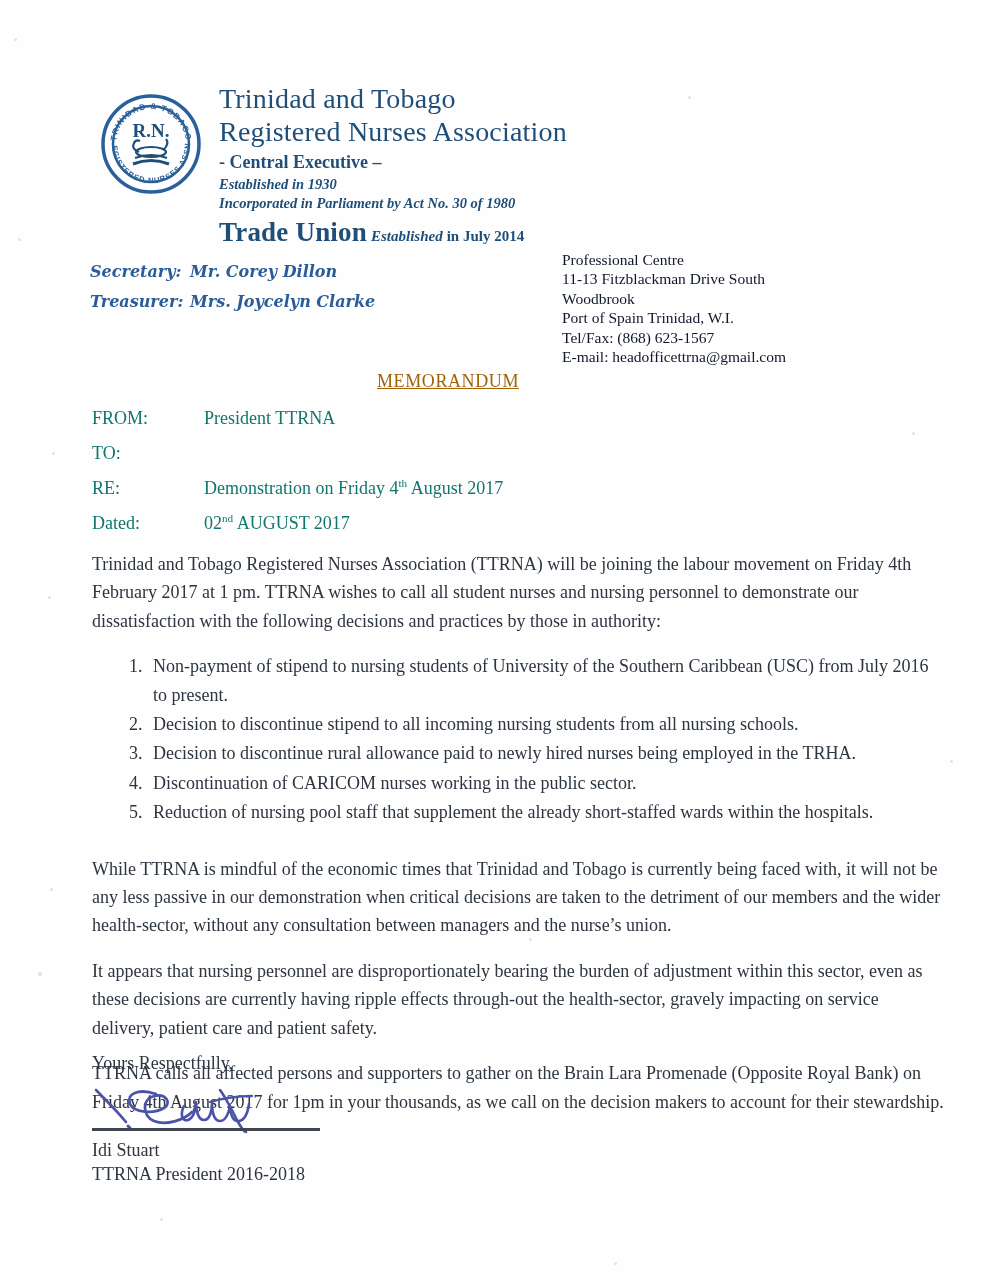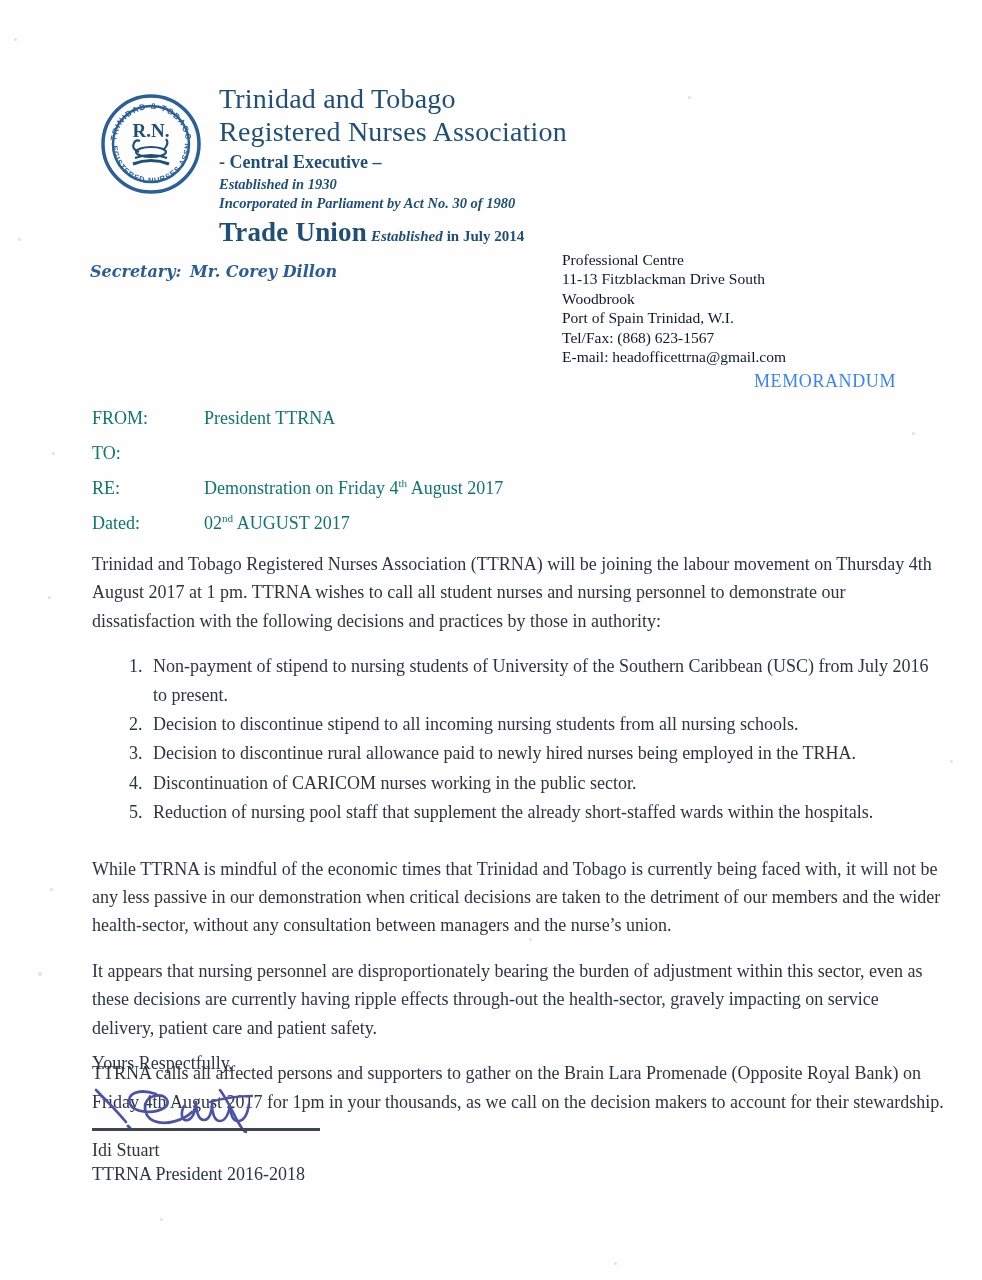--- a/index.html
+++ b/index.html
@@ -125,24 +125,25 @@
     color: #0f172a;
   }
   #address div { white-space: nowrap; }
 
   
   #memo-title {
     position: absolute;
     left: 0;
     top: 371px;
     width: 896px;
-    text-align: right;
+    text-align: center;
     font-size: 18px;
     letter-spacing: .6px;
-    color: #3b82f6;
+    color: #a16207;
+    text-decoration: underline;
   }
 
   
   #memo-fields {
     position: absolute;
     left: 92px;
     top: 408px;
     width: 800px;
   }
   .memo-row {
@@ -284,20 +285,24 @@
         <span class="tu-small">in July 2014</span>
       </div>
     </div>
   </div>
 
   <div id="officers">
     <div class="officer-row">
       <span class="officer-role">Secretary:</span>
       <span class="officer-name">Mr.  Corey Dillon</span>
     </div>
+    <div class="officer-row">
+      <span class="officer-role">Treasurer:</span>
+      <span class="officer-name">Mrs.  Joycelyn Clarke</span>
+    </div>
   </div>
 
   <div id="address">
     <div>Professional Centre</div>
     <div>11-13 Fitzblackman Drive South</div>
     <div>Woodbrook</div>
     <div>Port of Spain Trinidad, W.I.</div>
     <div>Tel/Fax: (868) 623-1567</div>
     <div>E-mail: headofficettrna@gmail.com</div>
   </div>
@@ -316,21 +321,21 @@
       <span class="memo-label">RE:</span>
       <span class="memo-value"><span>Demonstration on Friday 4</span><sup>th</sup><span> August 2017</span></span>
     </div>
     <div class="memo-row">
       <span class="memo-label">Dated:</span>
       <span class="memo-value"><span>02</span><sup>nd</sup><span> AUGUST 2017</span></span>
     </div>
   </div>
 
   <div id="body">
-    <p>Trinidad and Tobago Registered Nurses Association (TTRNA) will be joining the labour movement on Thursday 4th August 2017 at 1 pm. TTRNA wishes to call all student nurses and nursing personnel to demonstrate our dissatisfaction with the following decisions and practices by those in authority:</p>
+    <p>Trinidad and Tobago Registered Nurses Association (TTRNA) will be joining the labour movement on Friday 4th February 2017 at 1 pm. TTRNA wishes to call all student nurses and nursing personnel to demonstrate our dissatisfaction with the following decisions and practices by those in authority:</p>
     <ol>
       <li>Non-payment of stipend to nursing students of University of the Southern Caribbean (USC) from July 2016 to present.</li>
       <li>Decision to discontinue stipend to all incoming nursing students from all nursing schools.</li>
       <li>Decision to discontinue rural allowance paid to newly hired nurses being employed in the TRHA.</li>
       <li>Discontinuation of CARICOM nurses working in the public sector.</li>
       <li>Reduction of nursing pool staff that supplement the already short-staffed wards within the hospitals.</li>
     </ol>
     <p>While TTRNA is mindful of the economic times that Trinidad and Tobago is currently being faced with, it will not be any less passive in our demonstration when critical decisions are taken to the detriment of our members and the wider health-sector, without any consultation between managers and the nurse’s union.</p>
     <p>It appears that nursing personnel are disproportionately bearing the burden of adjustment within this sector, even as these decisions are currently having ripple effects through-out the health-sector, gravely impacting on service delivery, patient care and patient safety.</p>
     <p>TTRNA calls all affected persons and supporters to gather on the Brain Lara Promenade (Opposite Royal Bank) on Friday 4th August 2017 for 1pm in your thousands, as we call on the decision makers to account for their stewardship.</p>

